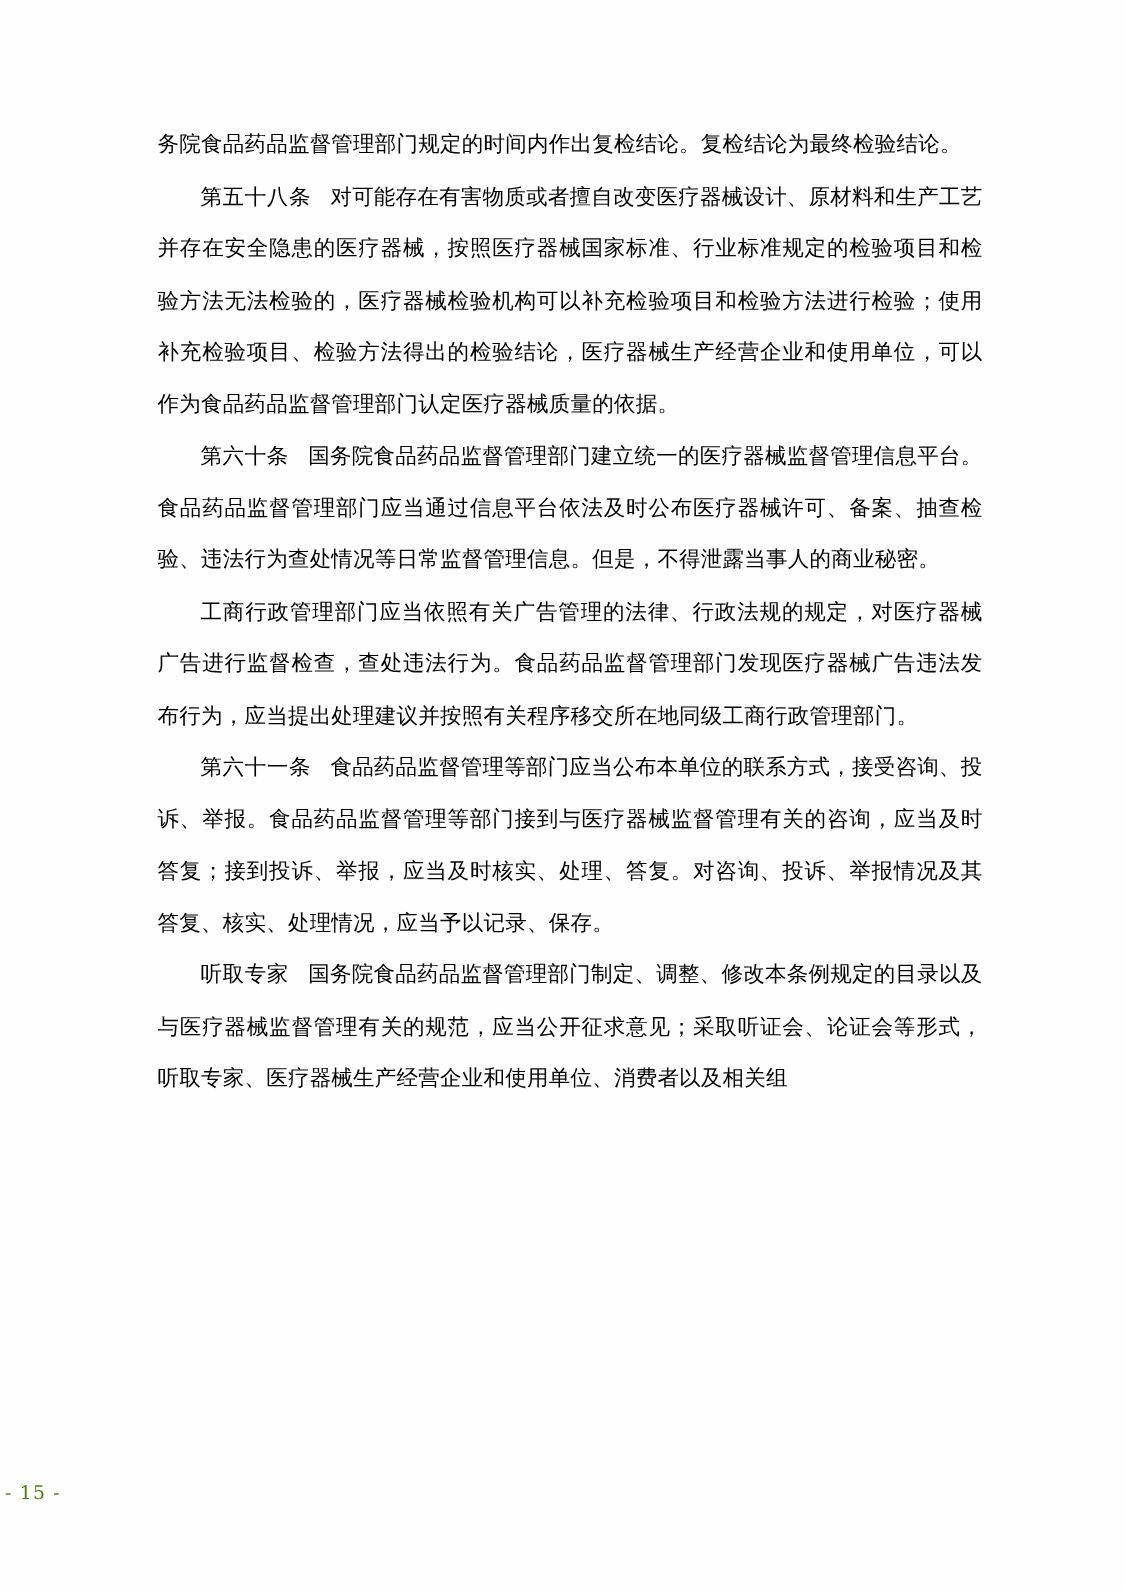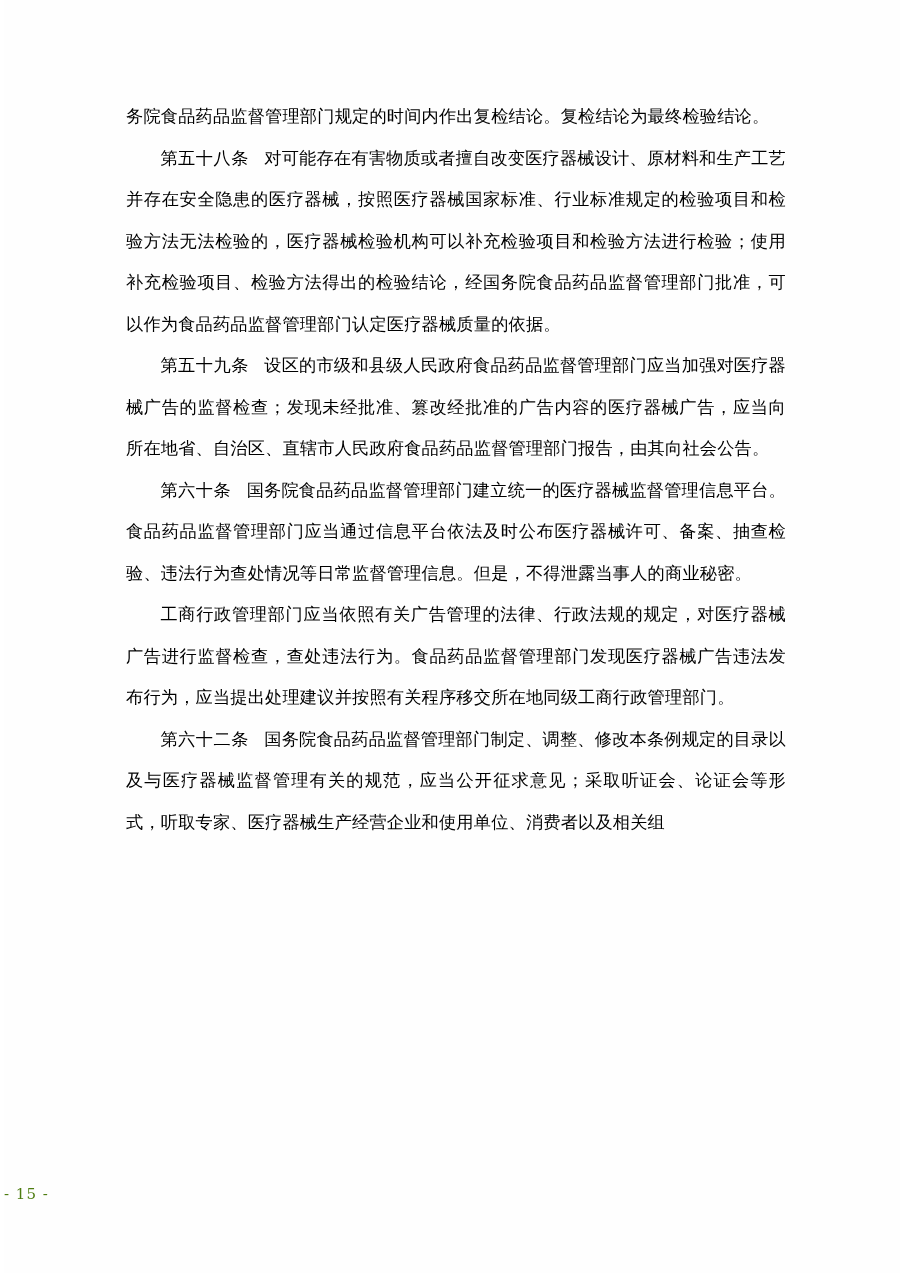--- a/index.html
+++ b/index.html
@@ -66,38 +66,38 @@
 <body>
 
 <div class="page">
   <div class="content">
 
     <p class="para">
       <span>务院食品药品监督管理部门规定的时间内作出复检结论。复检结论为最终检验结论。</span>
     </p>
 
     <p class="para indent">
-      <span class="art-num">第五十八条</span><span class="art-gap"></span><span>对可能存在有害物质或者擅自改变医疗器械设计、原材料和生产工艺并存在安全隐患的医疗器械，按照医疗器械国家标准、行业标准规定的检验项目和检验方法无法检验的，医疗器械检验机构可以补充检验项目和检验方法进行检验；使用补充检验项目、检验方法得出的检验结论，经国务院食品药品监督管理部门批准，可以作为食品药品监督管理部门认定医疗器械质量的依据。</span>
+      <span class="art-num">第五十八条</span><span class="art-gap"></span><span>对可能存在有害物质或者擅自改变医疗器械设计、原材料和生产工艺并存在安全隐患的医疗器械，按照医疗器械国家标准、行业标准规定的检验项目和检验方法无法检验的，医疗器械检验机构可以补充检验项目和检验方法进行检验；使用补充检验项目、检验方法得出的检验结论，医疗器械生产经营企业和使用单位，可以作为食品药品监督管理部门认定医疗器械质量的依据。</span>
     </p>
 
-    <p class="para indent">
-      <span class="art-num">第五十九条</span><span class="art-gap"></span><span>设区的市级和县级人民政府食品药品监督管理部门应当加强对医疗器械广告的监督检查；发现未经批准、篡改经批准的广告内容的医疗器械广告，应当向所在地省、自治区、直辖市人民政府食品药品监督管理部门报告，由其向社会公告。</span>
-    </p>
 
     <p class="para indent">
       <span class="art-num">第六十条</span><span class="art-gap"></span><span>国务院食品药品监督管理部门建立统一的医疗器械监督管理信息平台。食品药品监督管理部门应当通过信息平台依法及时公布医疗器械许可、备案、抽查检验、违法行为查处情况等日常监督管理信息。但是，不得泄露当事人的商业秘密。</span>
     </p>
 
     <p class="para indent">
       <span>工商行政管理部门应当依照有关广告管理的法律、行政法规的规定，对医疗器械广告进行监督检查，查处违法行为。食品药品监督管理部门发现医疗器械广告违法发布行为，应当提出处理建议并按照有关程序移交所在地同级工商行政管理部门。</span>
     </p>
 
 
+    <p class="para indent">
+      <span class="art-num">第六十一条</span><span class="art-gap"></span><span>食品药品监督管理等部门应当公布本单位的联系方式，接受咨询、投诉、举报。食品药品监督管理等部门接到与医疗器械监督管理有关的咨询，应当及时答复；接到投诉、举报，应当及时核实、处理、答复。对咨询、投诉、举报情况及其答复、核实、处理情况，应当予以记录、保存。</span>
+    </p>
 
 
     <p class="para indent">
-      <span class="art-num">第六十二条</span><span class="art-gap"></span><span>国务院食品药品监督管理部门制定、调整、修改本条例规定的目录以及与医疗器械监督管理有关的规范，应当公开征求意见；采取听证会、论证会等形式，听取专家、医疗器械生产经营企业和使用单位、消费者以及相关组</span>
+      <span class="art-num">听取专家</span><span class="art-gap"></span><span>国务院食品药品监督管理部门制定、调整、修改本条例规定的目录以及与医疗器械监督管理有关的规范，应当公开征求意见；采取听证会、论证会等形式，听取专家、医疗器械生产经营企业和使用单位、消费者以及相关组</span>
     </p>
 
   </div>
 
   <div class="footer">- 15 -</div>
 </div>
 
 </body></html>

